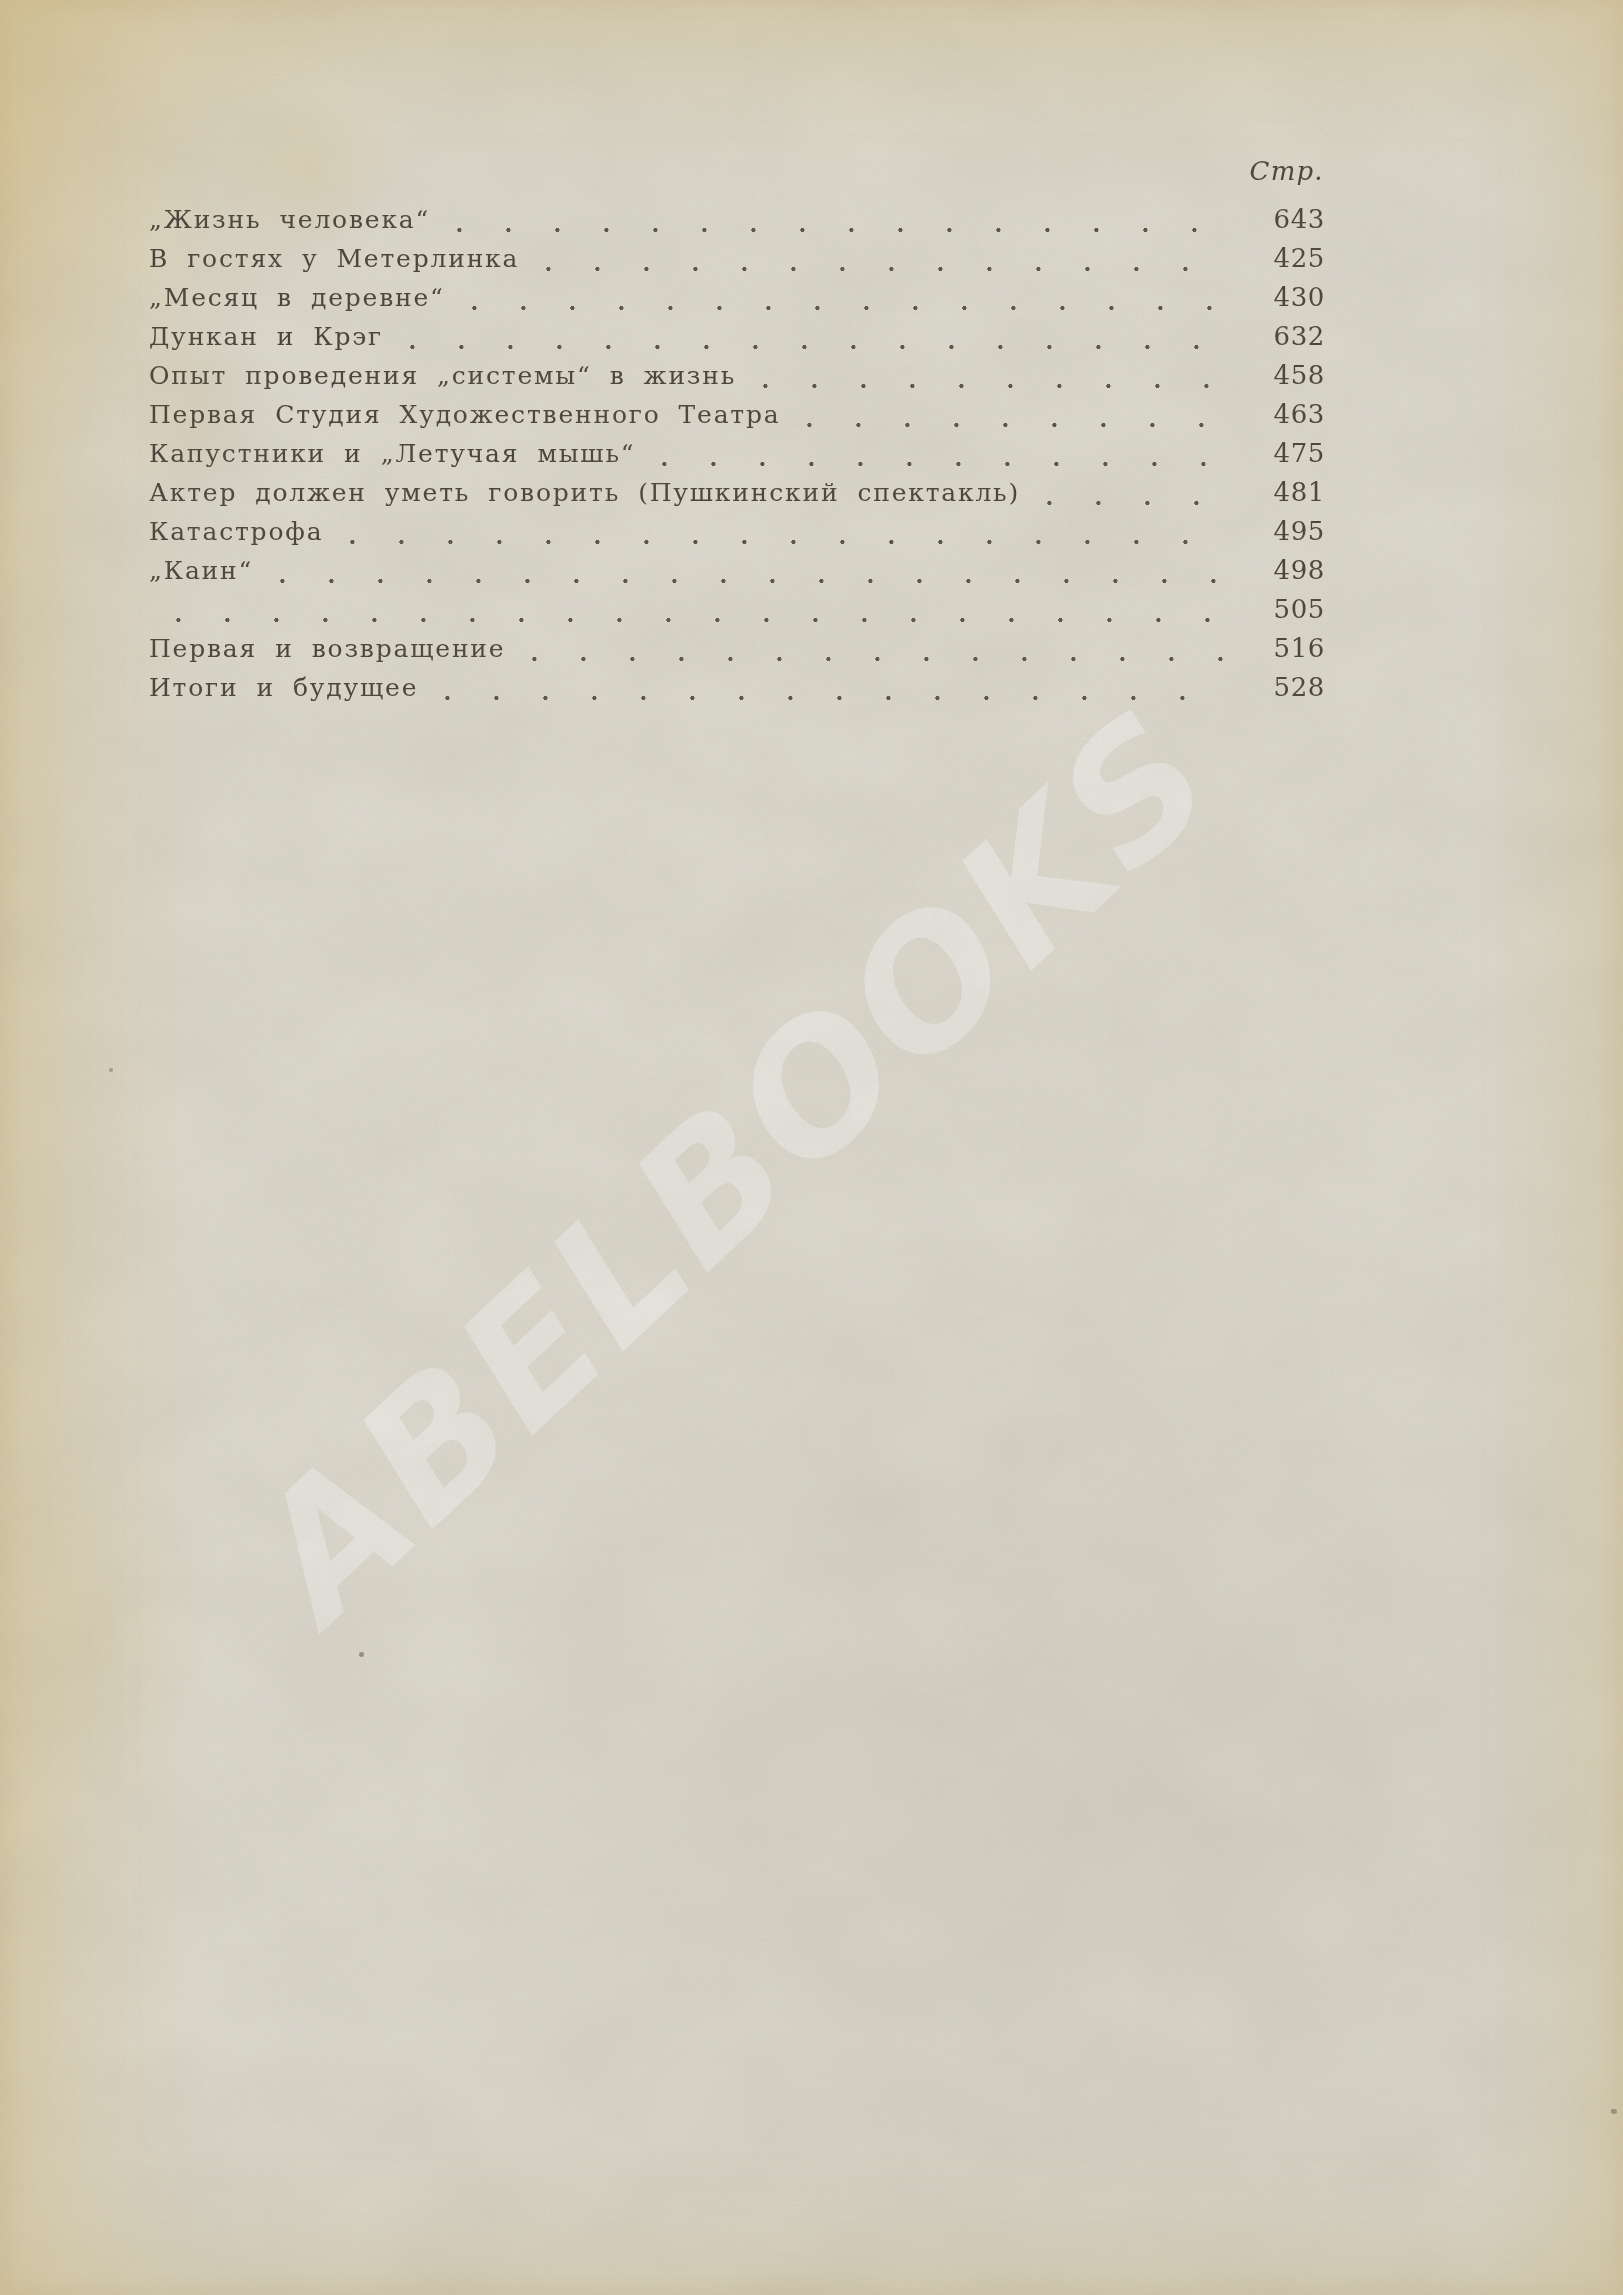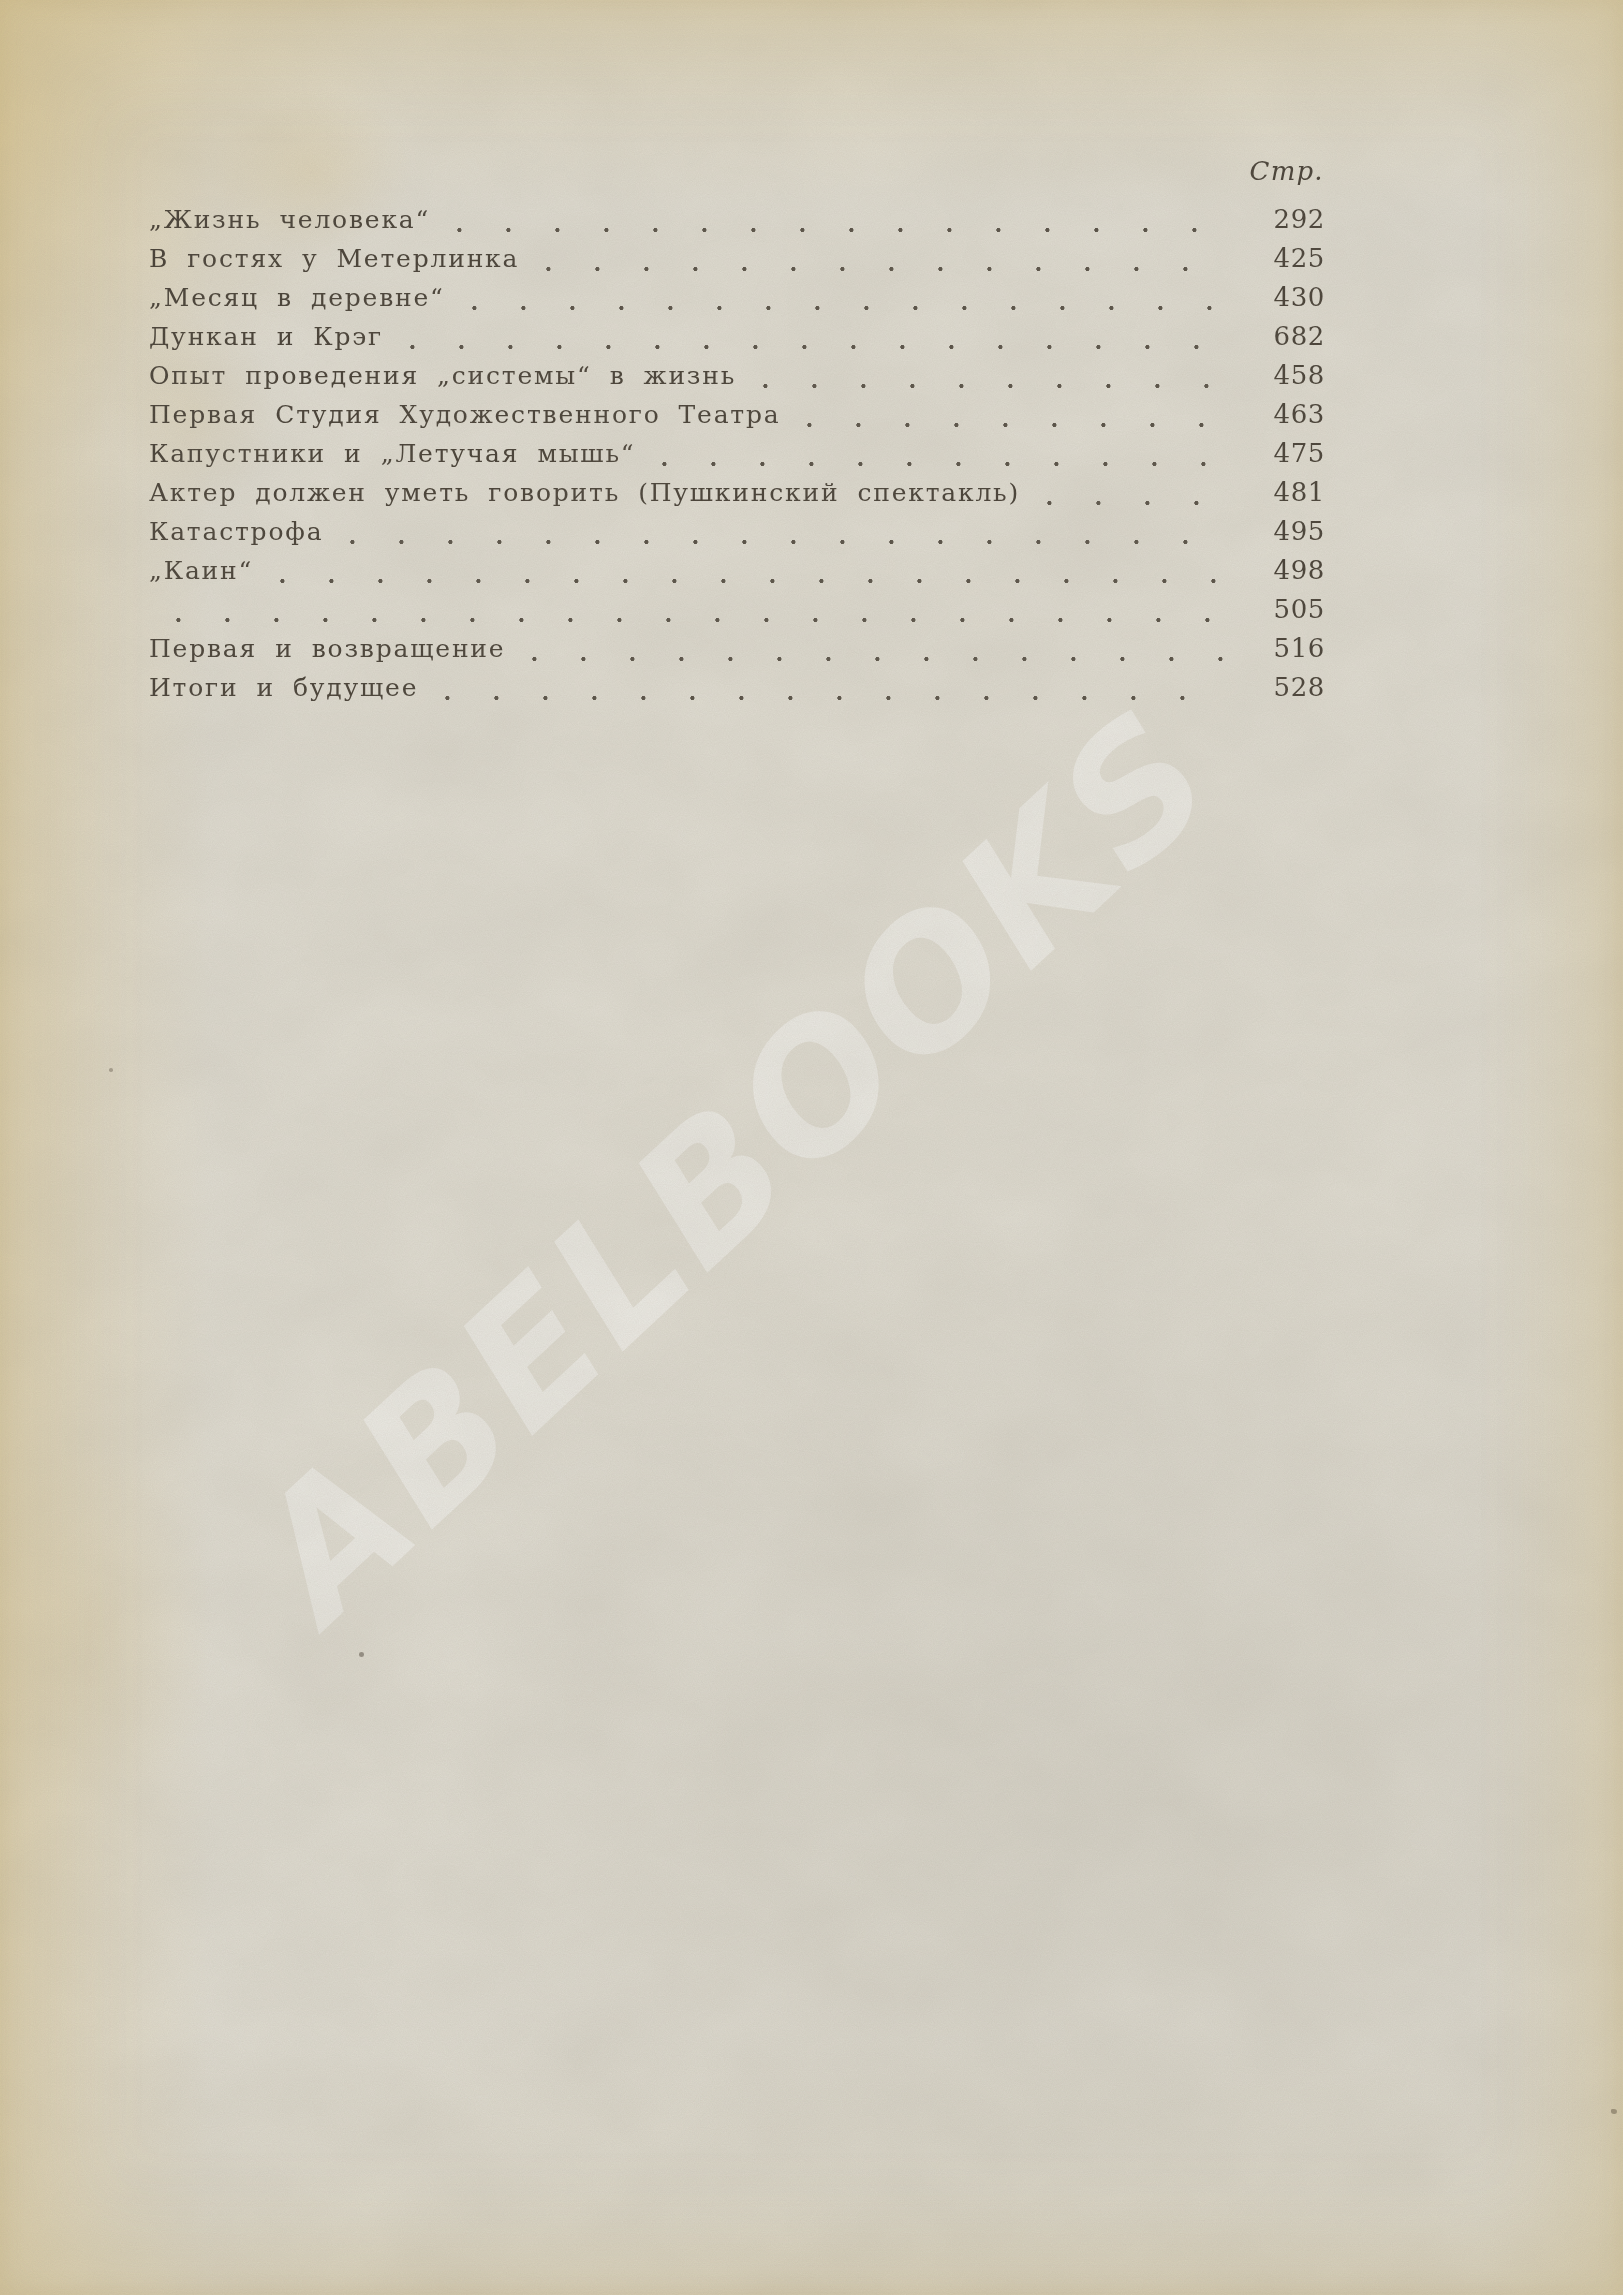--- a/index.html
+++ b/index.html
@@ -107,39 +107,39 @@
   <div class="stain stain-1"></div>
   <div class="stain stain-2"></div>
   <div class="stain stain-3"></div>
 
   <div class="content">
     <div class="toc-header">Стр.</div>
     <div class="toc-list">
   <div class="toc-row">
     <span class="toc-title">„Жизнь человека“</span>
     <span class="toc-dots"></span>
-    <span class="toc-page">292</span>
+    <span class="toc-page">643</span>
   </div>
 
   <div class="toc-row">
     <span class="toc-title">В гостях у Метерлинка</span>
     <span class="toc-dots"></span>
     <span class="toc-page">425</span>
   </div>
 
   <div class="toc-row">
     <span class="toc-title">„Месяц в деревне“</span>
     <span class="toc-dots"></span>
     <span class="toc-page">430</span>
   </div>
 
   <div class="toc-row">
     <span class="toc-title">Дункан и Крэг</span>
     <span class="toc-dots"></span>
-    <span class="toc-page">682</span>
+    <span class="toc-page">632</span>
   </div>
 
   <div class="toc-row">
     <span class="toc-title">Опыт проведения „системы“ в жизнь</span>
     <span class="toc-dots"></span>
     <span class="toc-page">458</span>
   </div>
 
   <div class="toc-row">
     <span class="toc-title">Первая Студия Художественного Театра</span>

